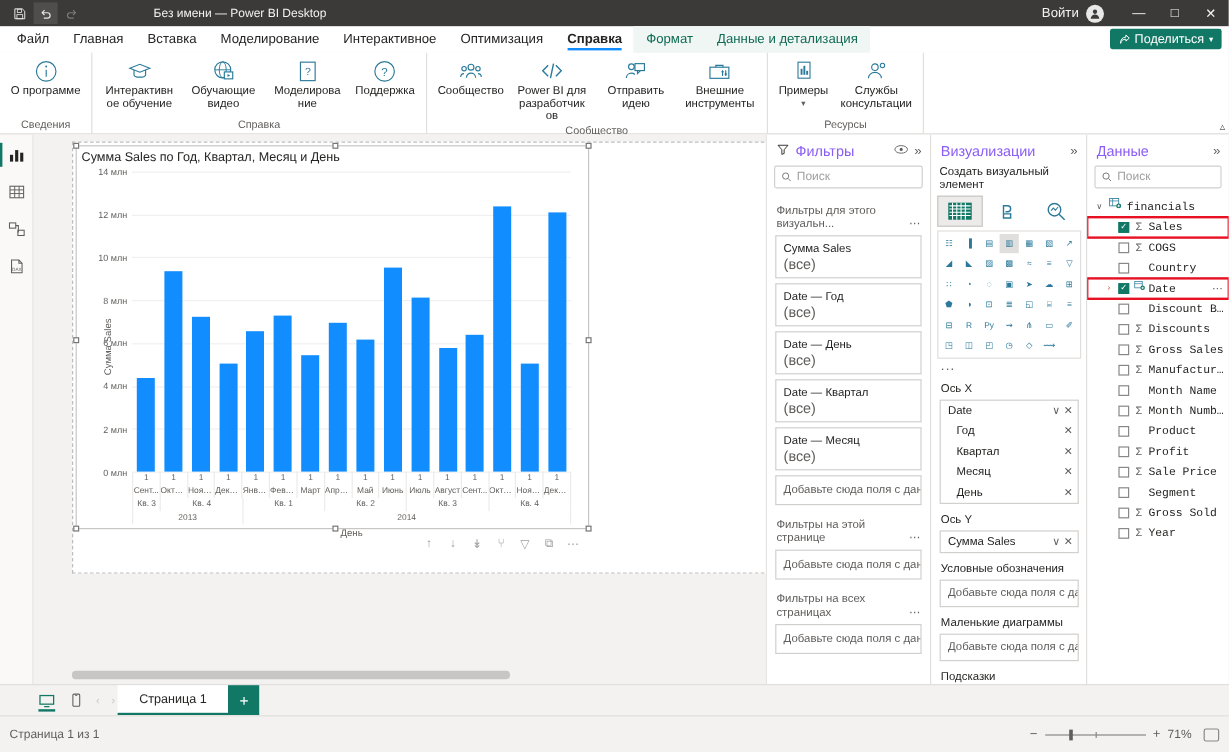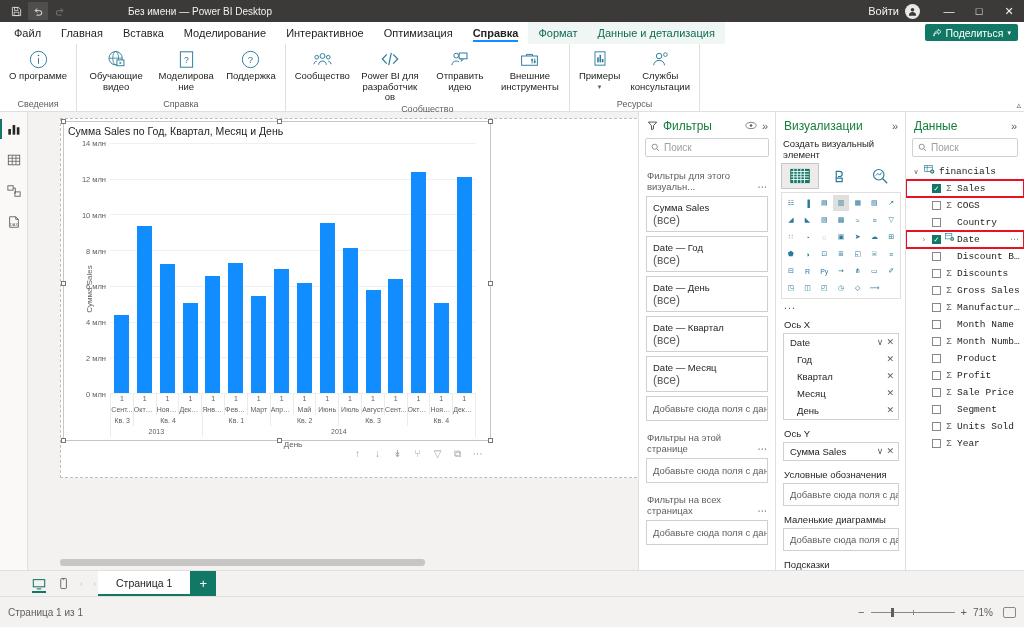--- a/index.html
+++ b/index.html
@@ -189,21 +189,21 @@
     background: #ffffff; border-left: 1px solid #e1dfdd; display: flex; flex-direction: column;
     flex: none; min-height: 0;
   }
   .pane-filters { width: 137px; }
   .pane-vis { width: 130px; }
   .pane-data { width: 119px; }
 
   .pane-head {
     display: flex; align-items: center; padding: 7px 7px 5px 8px; gap: 5px; flex: none;
   }
-  .pane-title { font-size: 12px; color: #15803d; flex: 1; }
+  .pane-title { font-size: 12px; color: #8b5cf6; flex: 1; }
   .pane-ico { color: #605e5c; font-size: 11px; }
 
   .pane-search {
     margin: 0 6px 6px 6px; height: 19px; border: 1px solid #d2d0ce; border-radius: 2px;
     display: flex; align-items: center; padding: 0 5px; gap: 4px; flex: none;
   }
   .pane-search .ph { font-size: 10px; color: #a19f9d; }
 
   .pane-body { flex: 1; overflow: hidden; min-height: 0; }
 
@@ -393,20 +393,29 @@
               </svg>
           </span>
           <span class="rb-lbl">О программе</span>
         </div>
       </div>
       <div class="rb-grouplbl">Сведения</div>
     </div>
 
     <div class="rb-group">
       <div class="rb-items">
+        <div class="rb-item">
+          <span class="rb-ico">
+            <svg width="21" height="21" viewBox="0 0 24 24">
+                <path d="M2.5 9 12 5.2 21.5 9 12 12.8z" fill="none" stroke="#2b7a9b" stroke-width="1.1"></path>
+                <path d="M6.5 10.7v4.4c0 1.4 2.6 2.4 5.5 2.4s5.5-1 5.5-2.4v-4.4" fill="none" stroke="#2b7a9b" stroke-width="1.1"></path>
+              </svg>
+          </span>
+          <span class="rb-lbl">Интерактивное обучение</span>
+        </div>
         <div class="rb-item">
           <span class="rb-ico">
             <svg width="21" height="21" viewBox="0 0 24 24">
                 <circle cx="11" cy="10.5" r="7.6" fill="none" stroke="#2b7a9b" stroke-width="1.1"></circle>
                 <ellipse cx="11" cy="10.5" rx="3.3" ry="7.6" fill="none" stroke="#2b7a9b" stroke-width="0.9"></ellipse>
                 <path d="M3.6 10.5h14.8" stroke="#2b7a9b" stroke-width="0.9"></path>
                 <rect x="12.5" y="12.5" width="8" height="6.6" fill="#fff" stroke="#2b7a9b" stroke-width="1.1"></rect>
                 <path d="M15.5 14.4v3l2.6-1.5z" fill="#2b7a9b"></path>
               </svg>
           </span>
@@ -997,21 +1006,21 @@
           <div class="tree-row" style="padding-left: 14px;">
             <span class="chev"></span>
             <span class="cb"></span>
             <span class="sigma"></span>
             <span class="tname">Segment</span>
           </div>
           <div class="tree-row" style="padding-left: 14px;">
             <span class="chev"></span>
             <span class="cb"></span>
             <span class="sigma">Σ</span>
-            <span class="tname">Units Sold</span>
+            <span class="tname">Gross Sold</span>
           </div>
           <div class="tree-row" style="padding-left: 14px;">
             <span class="chev"></span>
             <span class="cb"></span>
             <span class="sigma">Σ</span>
             <span class="tname">Year</span>
           </div>
         </div>
     </div>
 

